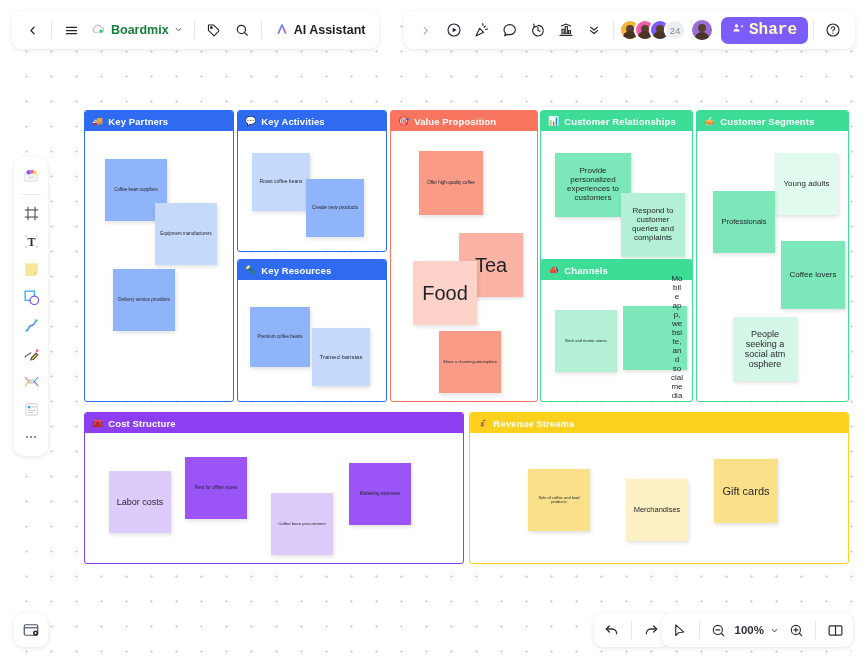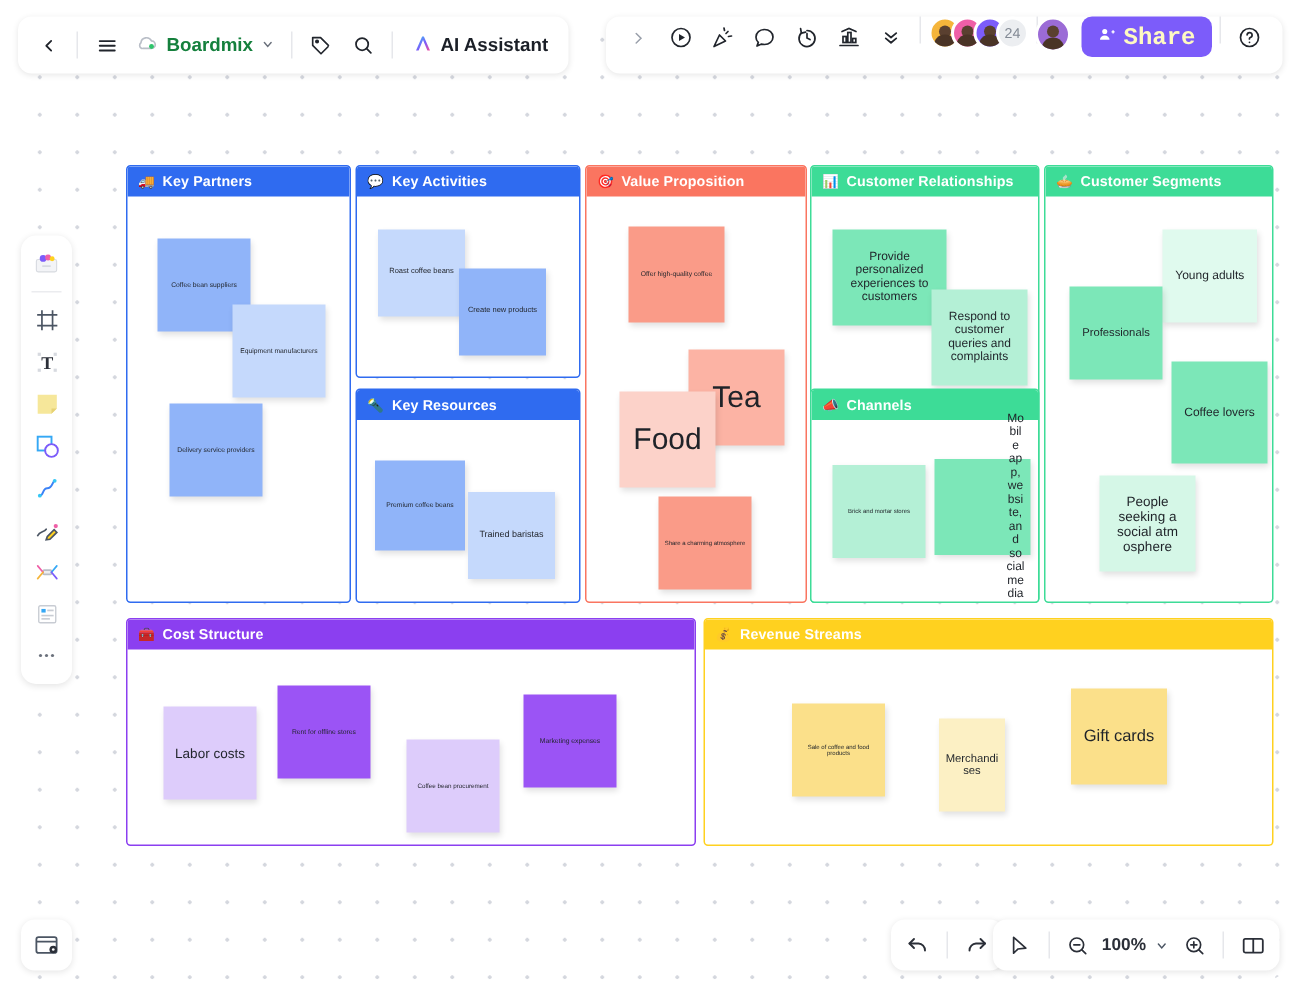--- a/index.html
+++ b/index.html
@@ -24,21 +24,21 @@
   
   #topbar-left {
     position:absolute; left:12px; top:11px; height:38px;
     display:flex; align-items:center;
     background:#fff; border-radius:9px;
     box-shadow:0 1px 4px rgba(0,0,0,.10);
     padding:0 6px; z-index:30;
   }
   #topbar-right {
     position:absolute; right:12px; top:11px; height:38px;
-    display:flex; align-items:flex-start;
+    display:flex; align-items:center;
     background:#fff; border-radius:9px;
     box-shadow:0 1px 4px rgba(0,0,0,.10);
     padding:0 8px; z-index:30;
   }
   .tb-btn {
     width:28px; height:28px; display:flex; align-items:center; justify-content:center;
     border-radius:6px; cursor:pointer; color:#2b2f38;
   }
   .tb-sep { width:1px; height:18px; background:#e6e7eb; margin:0 5px; }
   .brand {
@@ -193,21 +193,21 @@
           <div class="note" style="left: 264px; top: 30px; width: 62px; height: 62px; background: rgb(155, 84, 245); font-size: 4.5px;">Marketing expenses</div>
         </div>
       </div>
       <div class="block" style="left: 461px; top: 404px; width: 380px; height: 152px; border: 1px solid rgb(255, 209, 31);">
         <div class="block-head" style="background: rgb(255, 209, 31);">
           <span class="emoji">💰</span>
           <span>Revenue Streams</span>
         </div>
         <div class="block-body">
           <div class="note" style="left: 58px; top: 36px; width: 62px; height: 62px; background: rgb(251, 224, 138); font-size: 4px;">Sale of coffee and food products</div>
-          <div class="note" style="left: 156px; top: 46px; width: 44px; height: 62px; background: rgb(252, 240, 196); font-size: 7.5px;">Merchandises</div>
+          <div class="note" style="left: 156px; top: 46px; width: 62px; height: 62px; background: rgb(252, 240, 196); font-size: 7.5px;">Merchandises</div>
           <div class="note" style="left: 244px; top: 26px; width: 64px; height: 64px; background: rgb(251, 224, 138); font-size: 11px;">Gift cards</div>
         </div>
       </div>
     </div>
 </div>
 
 <div id="topbar-left">
   <div class="tb-btn">
     <svg width="13" height="13" viewBox="0 0 24 24" fill="none" stroke="#21252c" stroke-width="2.2" stroke-linecap="round" stroke-linejoin="round">
         <polyline points="15 18 9 12 15 6"></polyline>

